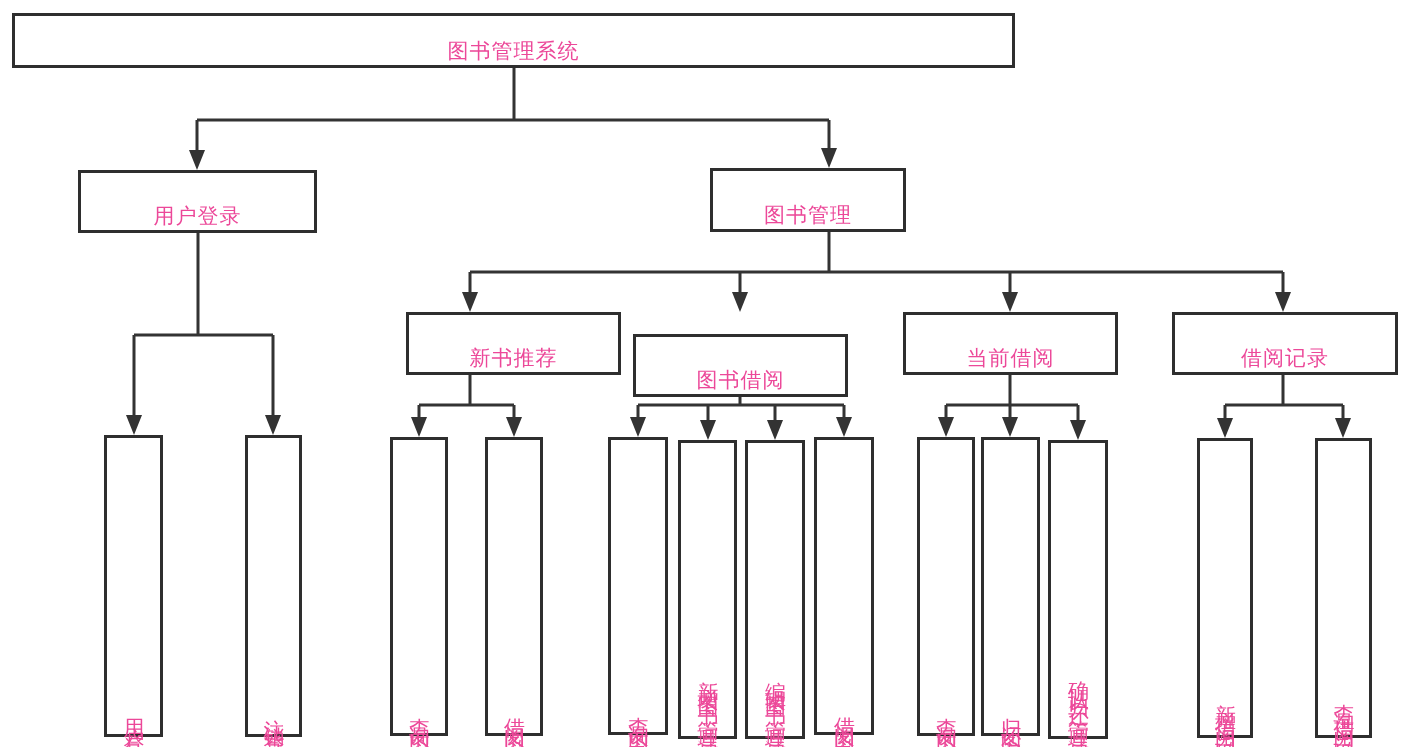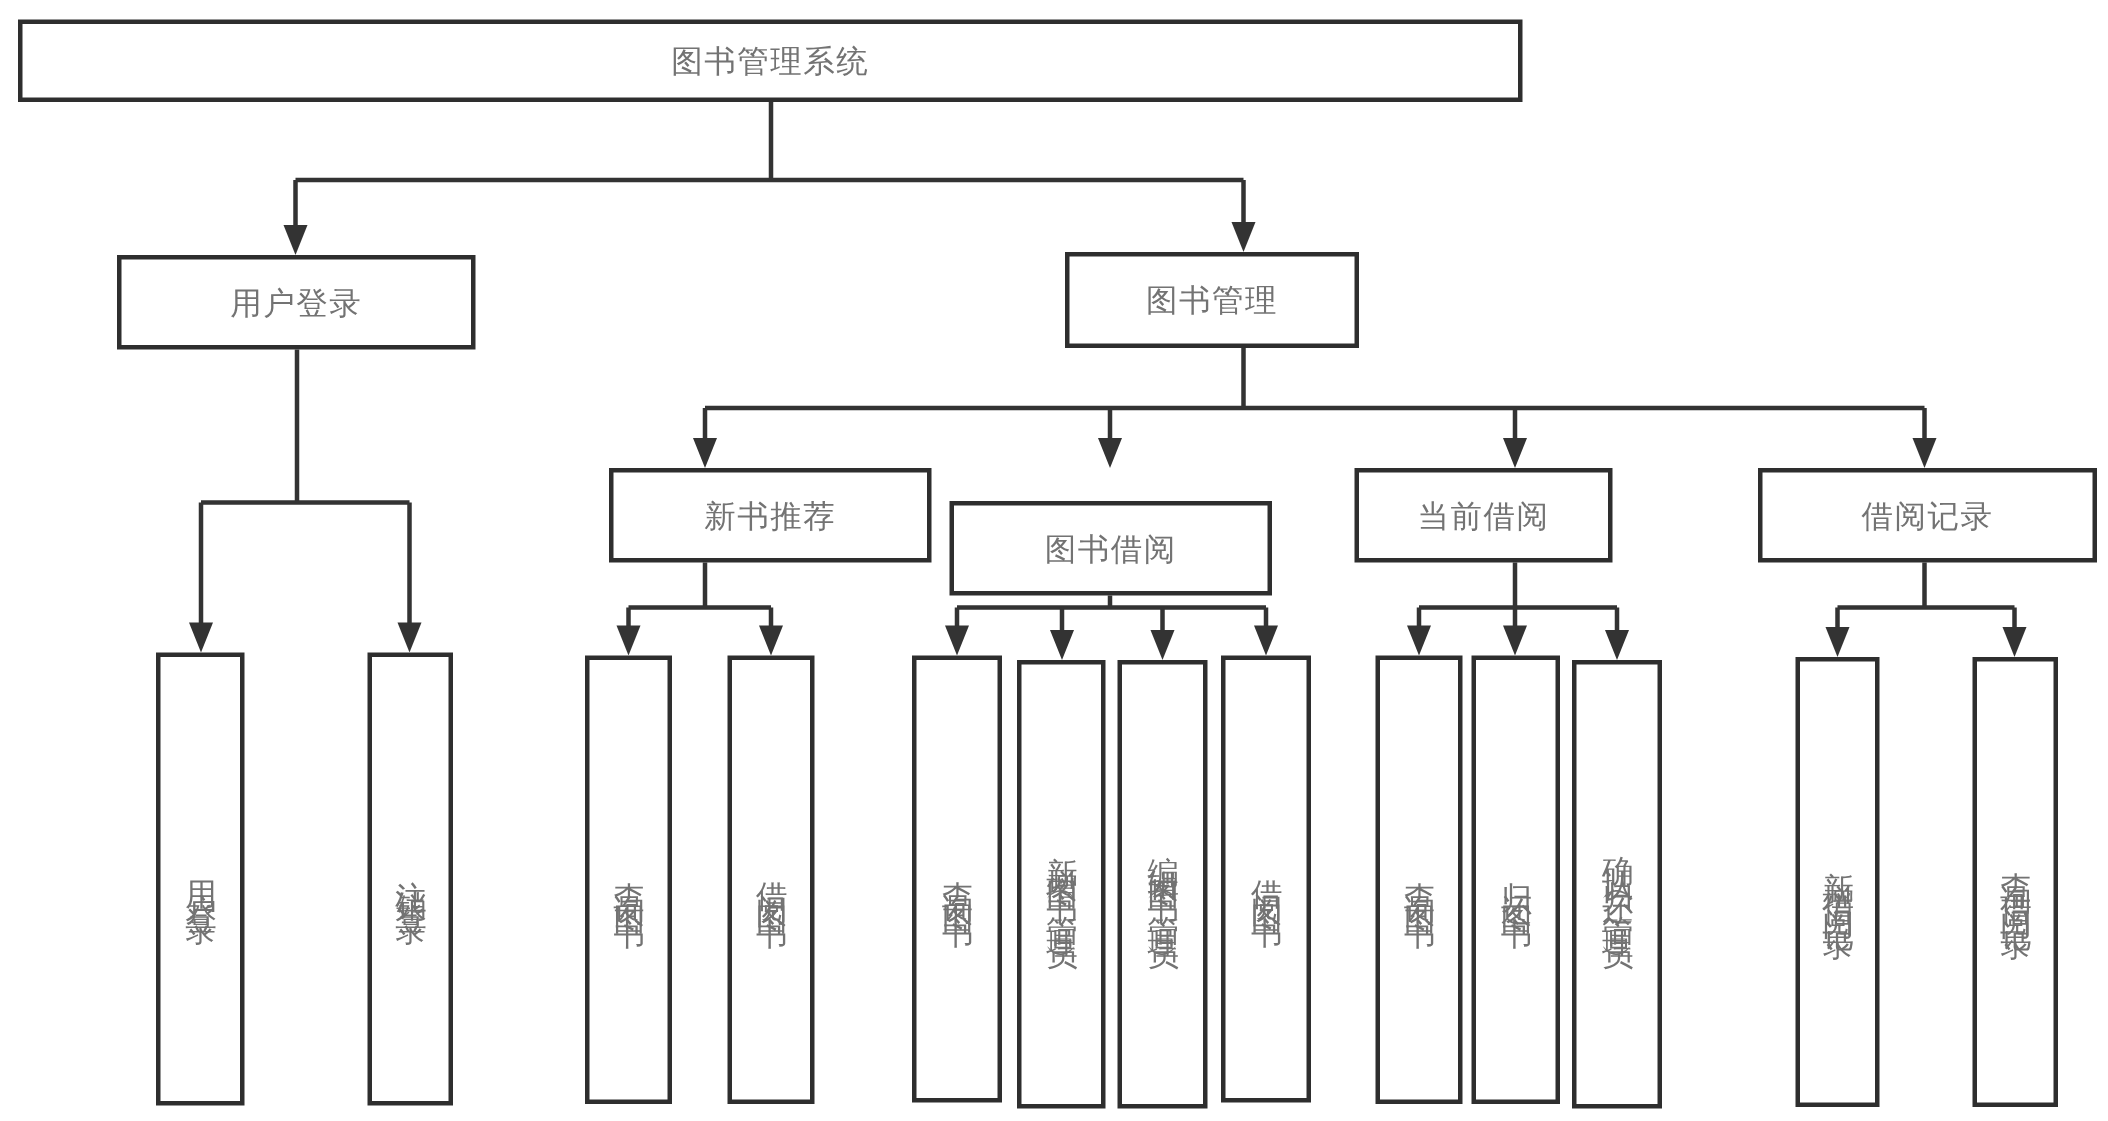--- a/index.html
+++ b/index.html
@@ -5,22 +5,22 @@
   html,body{margin:0;padding:0;}
   body{
     width:1405px;height:747px;position:relative;overflow:hidden;
     background:#ffffff;
     font-family:"DejaVu Sans","Liberation Sans",sans-serif;
   }
   #canvas{position:absolute;left:0;top:0;width:1405px;height:747px;}
   svg.connectors{position:absolute;left:0;top:0;width:1405px;height:747px;z-index:1;}
   .box{
     position:absolute;box-sizing:border-box;background:#ffffff;
-    border:3px solid #2e2e2e;color:#737373;z-index:2;
-    display:flex;align-items:center;justify-content:center;
+    border:3px solid #2e2e2e;color:#ec4899;z-index:2;
+    display:flex;align-items:flex-end;justify-content:center;
   }
   .hbox{font-size:21px;letter-spacing:1px;white-space:nowrap;}
   .vbox{font-size:21px;}
   .vbox .vtext{
     writing-mode:vertical-rl;text-orientation:mixed;
     letter-spacing:8px;line-height:1;white-space:nowrap;
   }
   .watermark{
     position:absolute;z-index:3;left:1186px;top:712px;
     font-size:20px;color:#b3b3b3;opacity:0.92;white-space:nowrap;
@@ -82,21 +82,21 @@
   <div class="box hbox" style="left:710px;top:168px;width:196px;height:64px;">
     <span>图书管理</span>
   </div>
 
   <div class="box hbox" style="left:362px;top:312px;width:215px;height:63px;margin-left:44px;">
     <span>新书推荐</span>
   </div>
   <div class="box hbox" style="left:633px;top:312px;width:215px;height:63px;margin-top:22px;">
     <span>图书借阅</span>
   </div>
-  <div class="box hbox" style="left:903px;top:312px;width:172px;height:63px;font-family:Liberation Mono, monospace;">
+  <div class="box hbox" style="left:903px;top:312px;width:215px;height:63px;font-family:Liberation Mono, monospace;">
     <span>当前借阅</span>
   </div>
   <div class="box hbox" style="left:1172px;top:312px;width:226px;height:63px;">
     <span>借阅记录</span>
   </div>
 
   <div class="box vbox" style="left:104px;top:435px;width:59px;height:302px;">
     <span class="vtext">用户登录</span>
   </div>
   <div class="box vbox" style="left:245px;top:435px;width:57px;height:302px;">

